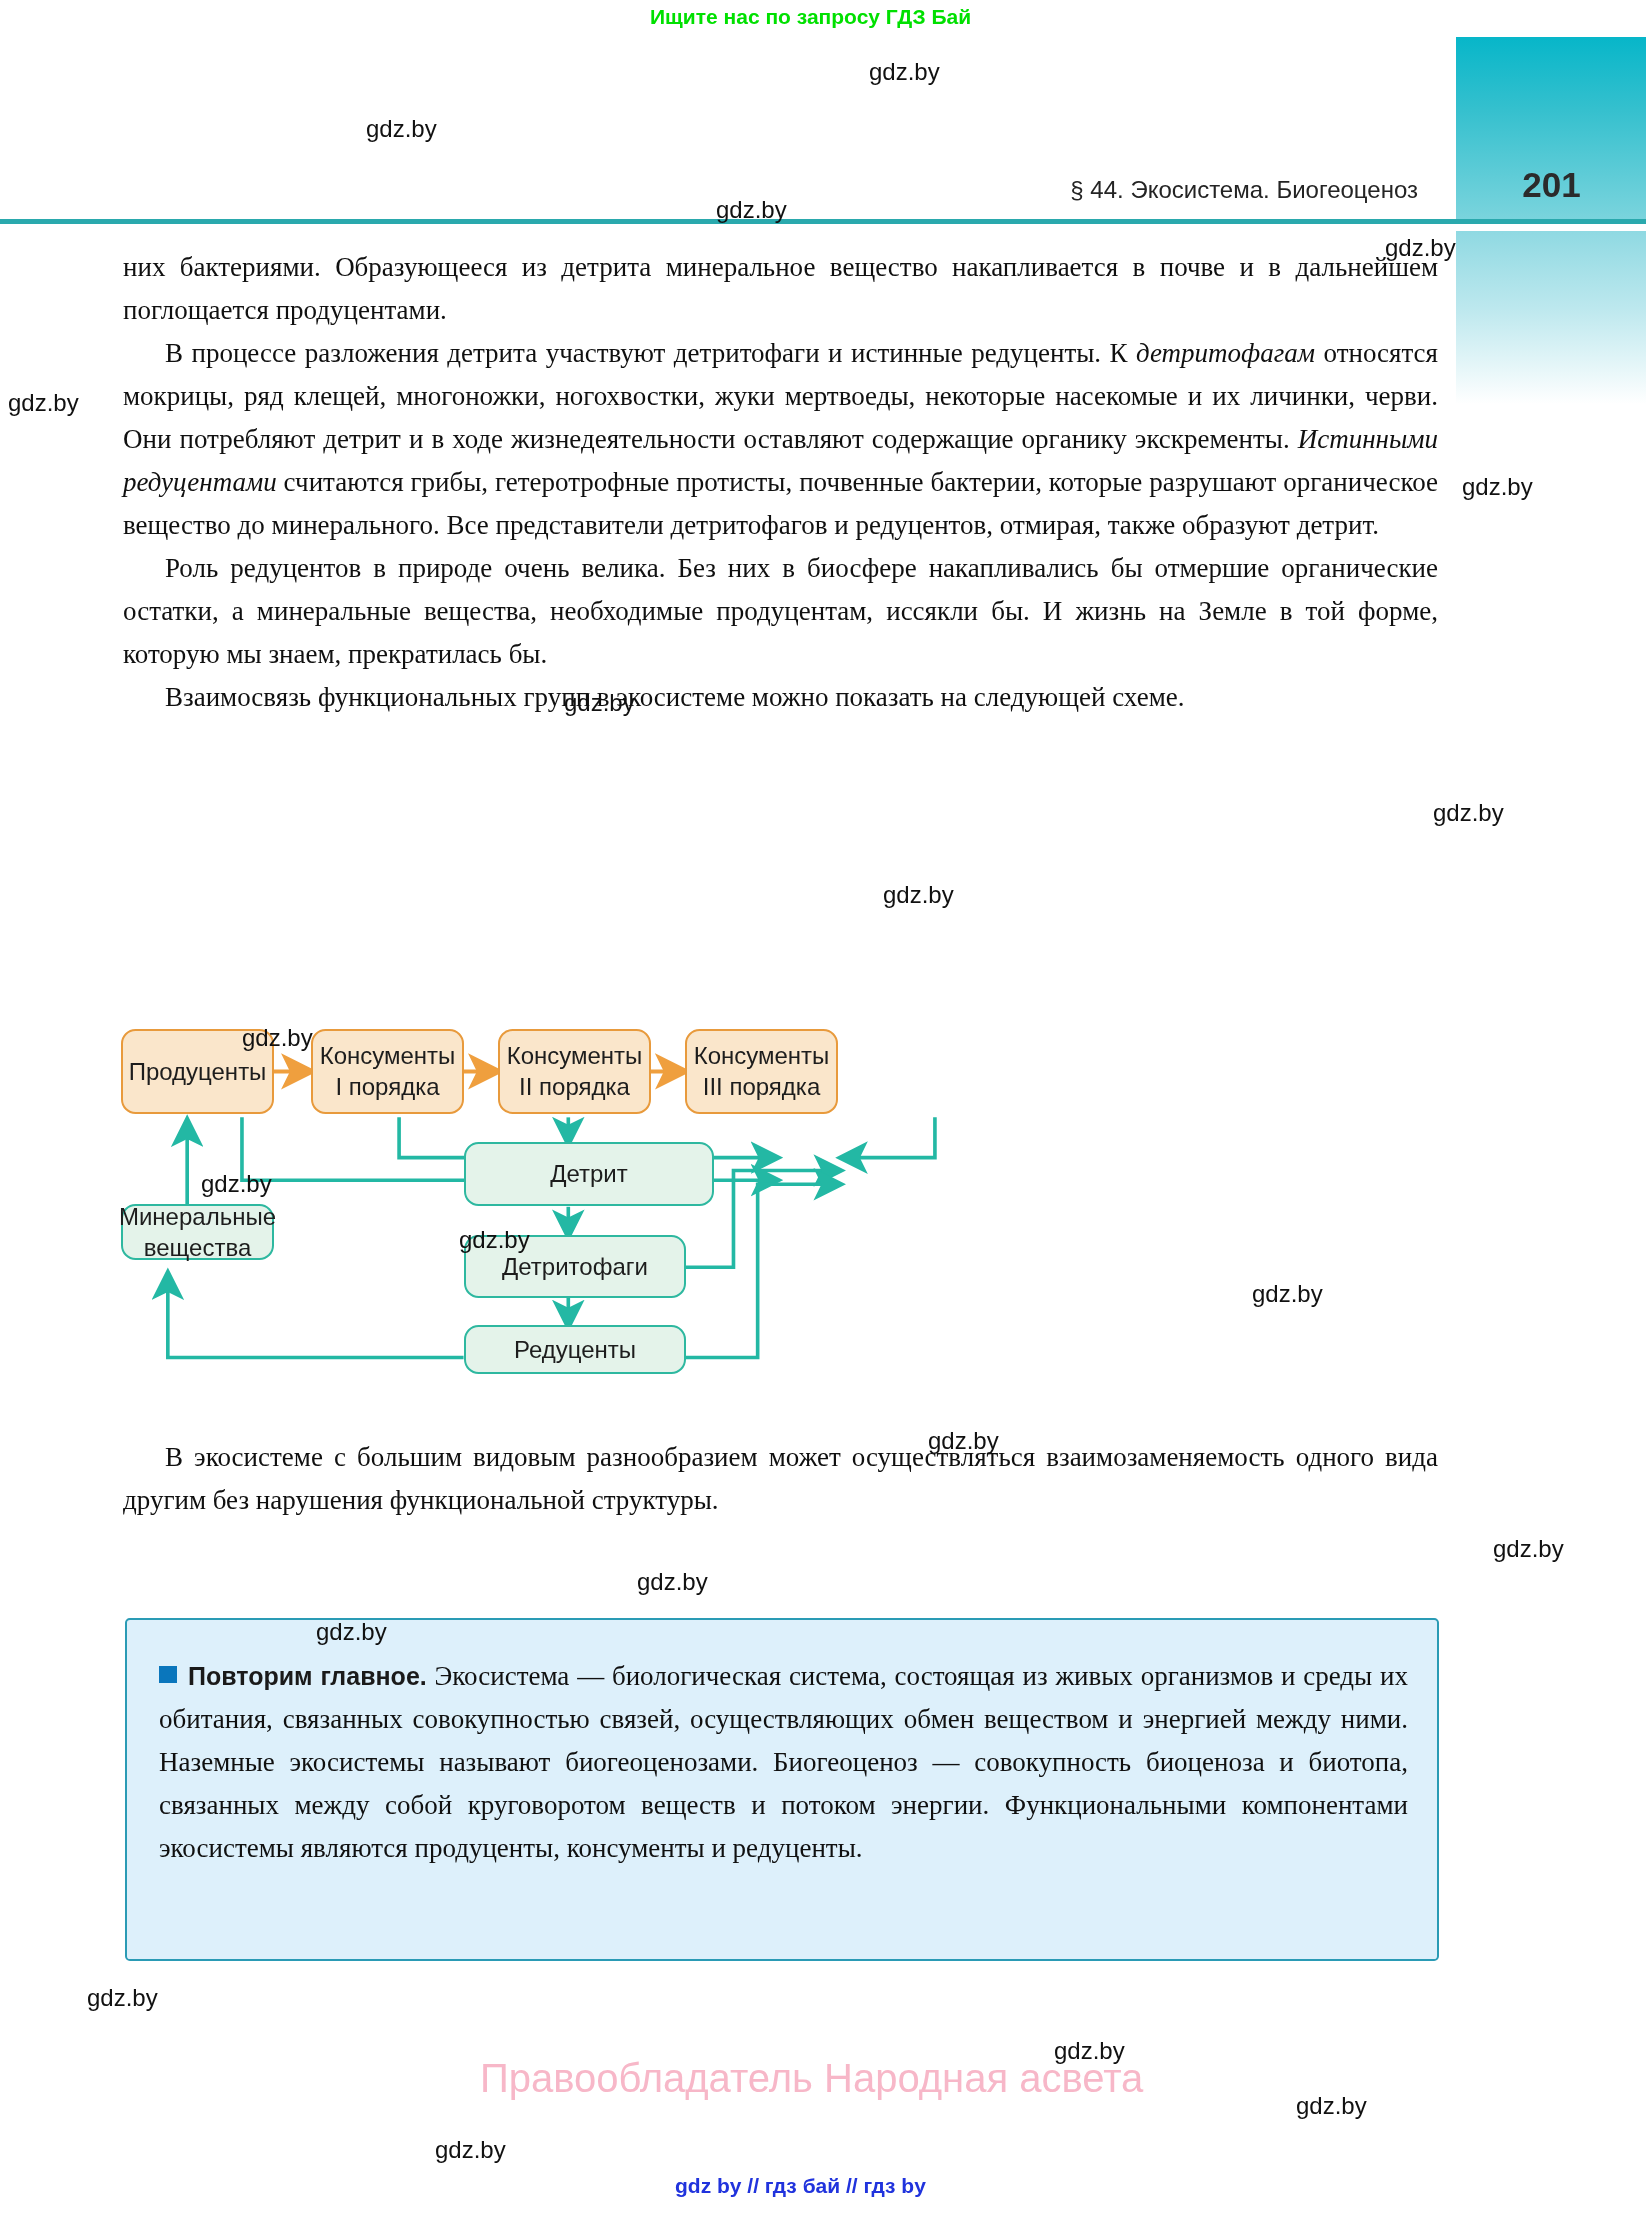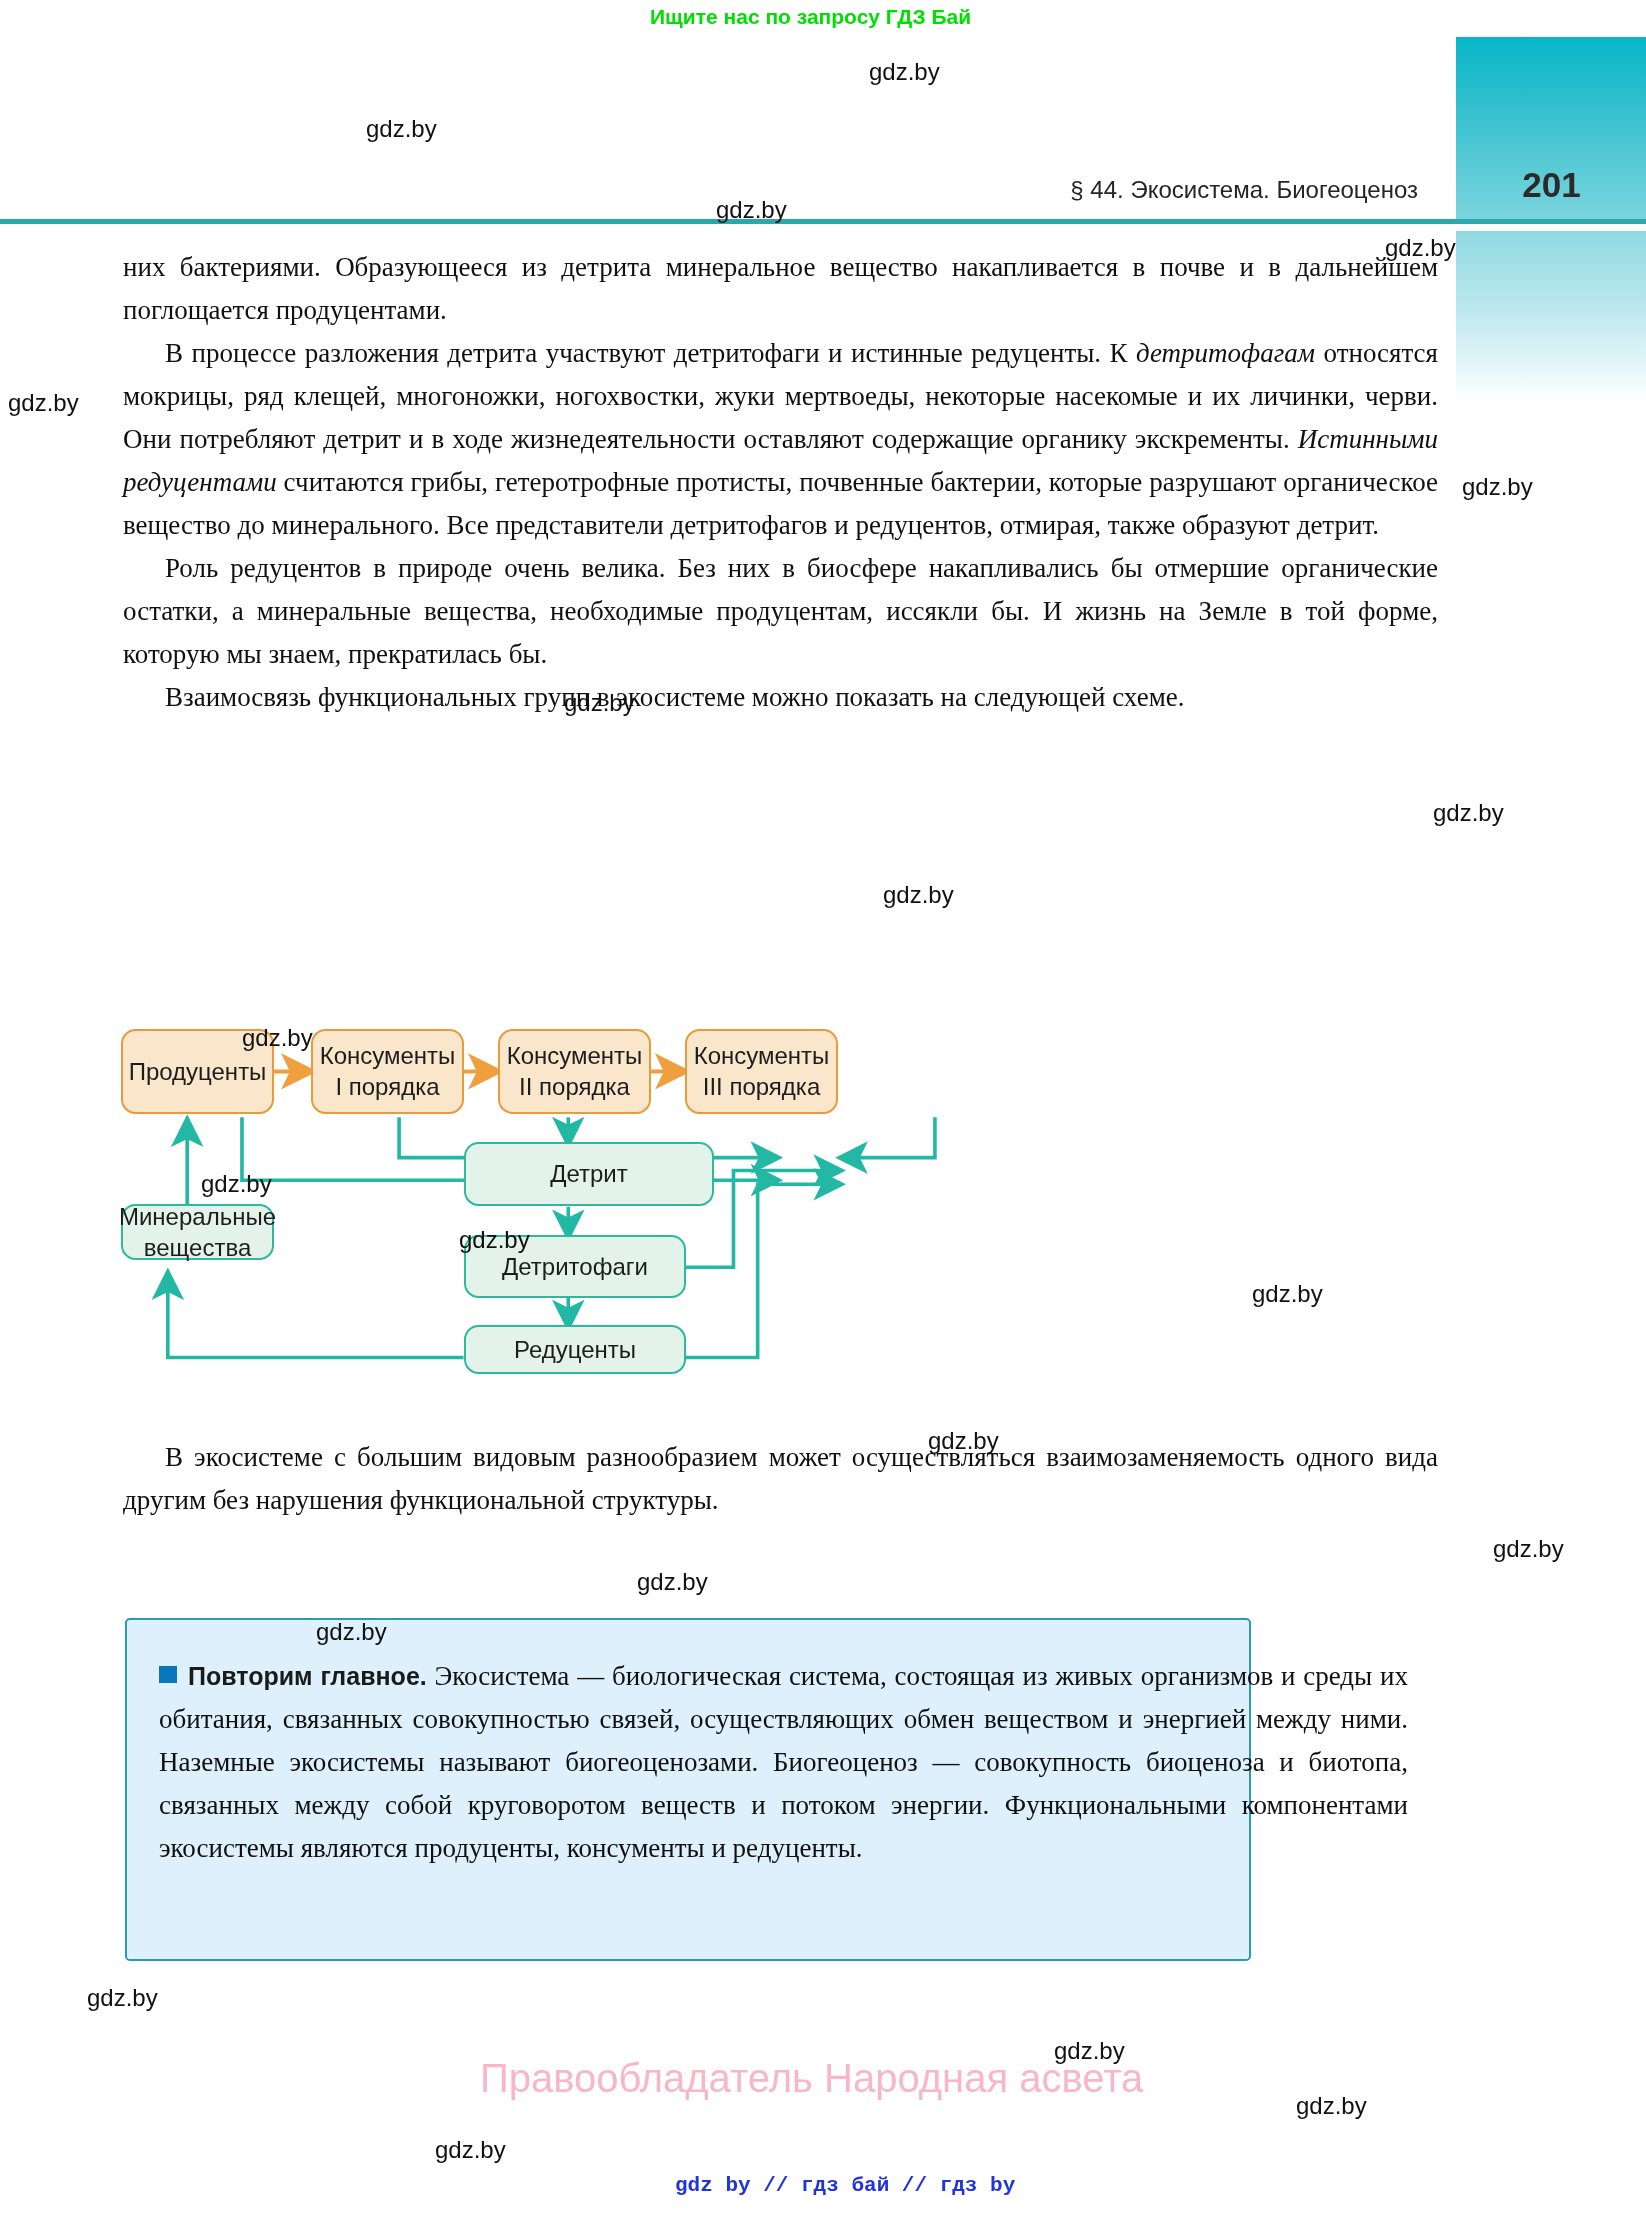--- a/index.html
+++ b/index.html
@@ -44,21 +44,21 @@
     color:#101010;text-align:justify;
     text-justify:inter-word;
   }
   .body-col p{margin:0;}
   .body-col p.ind{text-indent:42px;}
   .it{font-style:italic;}
   #para-block-1{top:246px;}
   #para-block-2{top:1436px;}
   
   #summary{
-    position:absolute;left:125px;top:1618px;width:1126px;height:343px;
+    position:absolute;left:125px;top:1618px;width:1314px;height:343px;
     background:#ddf0fb;
     border:2.4px solid #2a9bb5;
     border-radius:4.8px;
     box-sizing:border-box;
   }
   #summary-inner{
     position:absolute;left:32px;top:35px;width:1249px;
     font-family:"Liberation Serif",serif;
     font-size:27px;line-height:43px;color:#101010;
     text-align:justify;
@@ -97,21 +97,21 @@
     font-family:"Liberation Sans",sans-serif;
     font-size:21px;font-weight:bold;color:#00e000;white-space:nowrap;
   }
   .wm-pink{
     position:absolute;
     font-family:Liberation Sans, sans-serif;
     font-size:40px;color:#f7b7c8;white-space:nowrap;
   }
   .wm-blue{
     position:absolute;
-    font-family:Liberation Mono, monospace;
+    font-family:Liberation Sans, sans-serif;
     font-size:21px;font-weight:bold;color:#2033dd;white-space:nowrap;
   }
 </style>
 </head>
 <body>
 
 <div id="tab-top"></div>
 <div id="hrule"></div>
 <div id="tab-bottom"></div>
 

